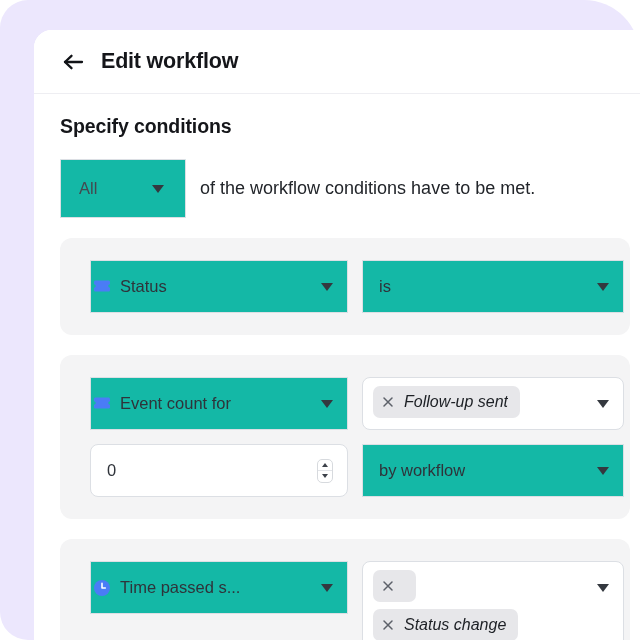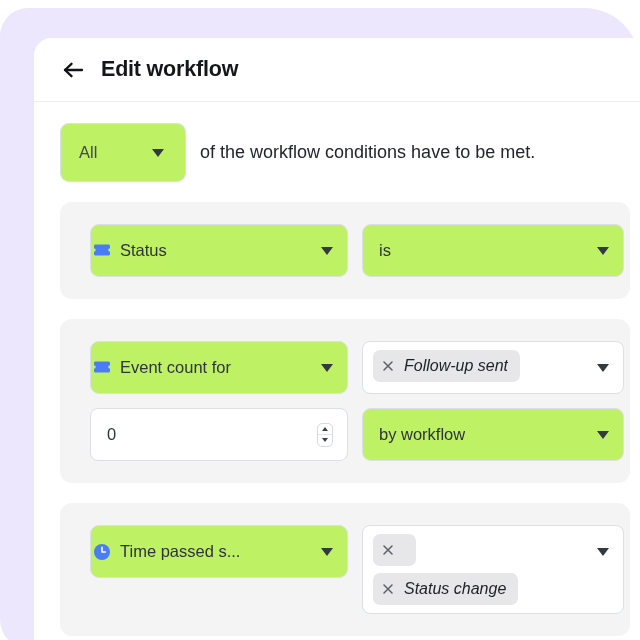--- a/index.html
+++ b/index.html
@@ -6,21 +6,21 @@
   html, body {
     width: 640px; height: 640px;
     overflow: hidden;
     background: #ffffff;
     font-family: "Liberation Sans", sans-serif;
   }
 
   
   .backdrop {
     position: absolute;
-    left: 0; top: 8px;
+    left: 0; top: 0;
     width: 640px; height: 524px;
     background: #ffffff;
   }
   .lavender {
     position: absolute;
     left: 0; top: 0;
     width: 640px; height: 640px;
     background: #ece7fd;
     border-radius: 28px 56px 56px 28px;
   }
@@ -87,23 +87,23 @@
   }
 
   .allrow {
     display: flex;
     align-items: center;
     margin: 21px 0 0 26px;
   }
 
   
   .ctl {
-    background: #bef264;
+    background: #14b8a6;
     border: 1px solid #dcdfe4;
-    border-radius: 9px;
+    border-radius: 1px;
     display: flex;
     align-items: center;
     position: relative;
     cursor: pointer;
   }
   .ctl .caret {
     position: absolute;
     right: 14px; top: 50%;
     transform: translateY(-50%);
     width: 0; height: 0;
@@ -289,20 +289,21 @@
               <path d="M9.5 2.8L3 9l6.5 6.2" stroke="#111317" stroke-width="2.3" stroke-linecap="round" stroke-linejoin="round" fill="none"></path>
             </svg>
           </span>
         </div>
         <div class="header-title">Edit workflow</div>
       </div>
       <div class="divider"></div>
 
       <div class="body">
 
+        <div class="section-title">Specify conditions</div>
 
         <div class="allrow">
           <div class="ctl all-select">
             <span class="lbl">All</span>
             <span class="caret"></span>
           </div>
           <div class="all-text">of the workflow conditions have to be met.</div>
         </div>
 
         <div class="group">

